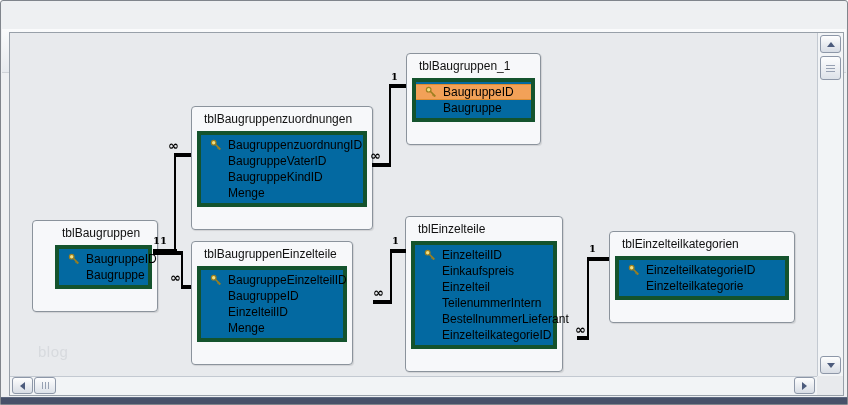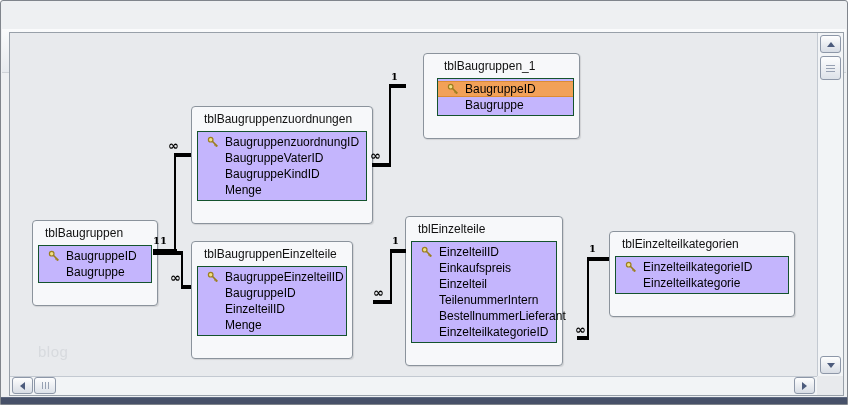--- a/index.html
+++ b/index.html
@@ -40,21 +40,21 @@
     background:repeating-linear-gradient(to bottom,#97a1b3 0,#97a1b3 1px,transparent 1px,transparent 3px);}
   .hthumb{position:absolute;left:24px;top:0px;width:22px;height:17px;background:linear-gradient(#fdfdfe,#dde2e9);
     border:1px solid #8d97a8;border-radius:3px;}
   .hthumb::after{content:"";position:absolute;top:4px;bottom:4px;left:7px;width:7px;
     background:repeating-linear-gradient(to right,#97a1b3 0,#97a1b3 1px,transparent 1px,transparent 3px);}
   
   .diagram-layer{position:absolute;left:0;top:0;width:848px;height:405px;}
   .table-box{position:absolute;background:#f7f8fa;border:1px solid #8b939c;border-radius:4px;
     box-shadow:1px 1px 1px rgba(0,0,0,0.10);}
   .table-header{height:24px;line-height:25px;padding-left:12px;font-size:12px;color:#111;white-space:nowrap;}
-  .field-list{margin:0 5px 22px;background:#c4b5fd;border:1px solid #14532d;padding:2px 0;}
+  .field-list{margin:0 5px 22px;background:#0369a1;border:4px solid #14532d;padding:2px 0;}
   .field-row{height:16px;display:flex;align-items:center;padding-left:9px;font-size:12px;color:#000;white-space:nowrap;}
   .key-slot{width:18px;flex:0 0 18px;display:flex;align-items:center;}
   .seg{position:absolute;background:#000;}
   .card-one{position:absolute;font-family:"DejaVu Serif",serif;font-weight:bold;font-size:10px;color:#000;line-height:1;}
   .card-many{position:absolute;font-family:"DejaVu Sans",sans-serif;font-weight:bold;font-size:13px;color:#000;line-height:1;letter-spacing:-0.5px;}
   
   .bottom-bar{position:absolute;left:0;right:0;bottom:0;height:7px;background:#475169;border-top:1px solid #5d6880;}
 </style>
 </head>
 <body>
@@ -105,21 +105,21 @@
         <span class="arr-left"></span>
       </div>
       <div class="hthumb"></div>
       <div class="sbtn" style="right:2px;">
         <span class="arr-right"></span>
       </div>
     </div>
   </div>
 
   <div class="diagram-layer" id="diagram">
-      <div class="table-box" style="left: 422px; top: 52px; width: 157px; padding-left: 8px;">
+      <div class="table-box" style="left: 405px; top: 52px; width: 135px;">
         <div class="table-header">tblBaugruppen_1</div>
         <div class="field-list">
           <div class="field-row" style="background: rgb(242, 161, 88); border-top: 1px solid rgb(221, 140, 49); border-bottom: 1px solid rgb(221, 140, 49);">
             <div class="key-slot">
               <svg width="12" height="12" viewBox="0 0 12 12">
                 <circle cx="3.7" cy="3.7" r="2.3" fill="#f0df84" stroke="#9c7f1f" stroke-width="1.2"></circle>
                 <path d="M5.3 5.3 L10.4 10.4" stroke="#9c7f1f" stroke-width="1.6" fill="none"></path>
                 <path d="M8.5 8.5 L7.5 9.5 M9.7 9.7 L8.8 10.6" stroke="#9c7f1f" stroke-width="1.2" fill="none"></path>
               </svg>
             </div>
@@ -151,21 +151,21 @@
           <div class="field-row">
             <div class="key-slot"></div>
             <span>BaugruppeKindID</span>
           </div>
           <div class="field-row">
             <div class="key-slot"></div>
             <span>Menge</span>
           </div>
         </div>
       </div>
-      <div class="table-box" style="left: 31px; top: 219px; width: 126px;">
+      <div class="table-box" style="left: 31px; top: 219px; width: 126px; padding-left: 17px;">
         <div class="table-header">tblBaugruppen</div>
         <div class="field-list">
           <div class="field-row">
             <div class="key-slot">
               <svg width="12" height="12" viewBox="0 0 12 12">
                 <circle cx="3.7" cy="3.7" r="2.3" fill="#f0df84" stroke="#9c7f1f" stroke-width="1.2"></circle>
                 <path d="M5.3 5.3 L10.4 10.4" stroke="#9c7f1f" stroke-width="1.6" fill="none"></path>
                 <path d="M8.5 8.5 L7.5 9.5 M9.7 9.7 L8.8 10.6" stroke="#9c7f1f" stroke-width="1.2" fill="none"></path>
               </svg>
             </div>

